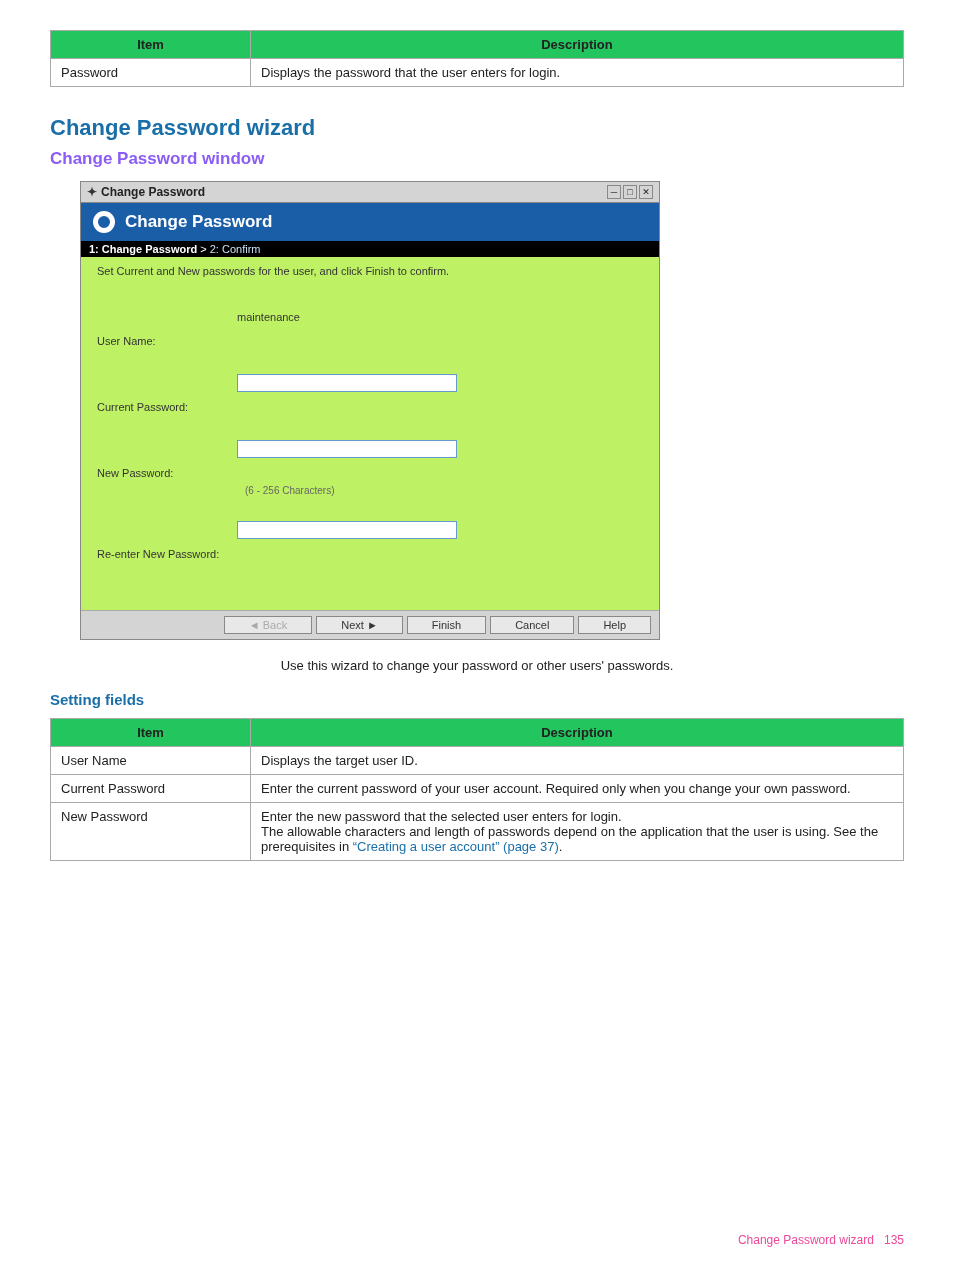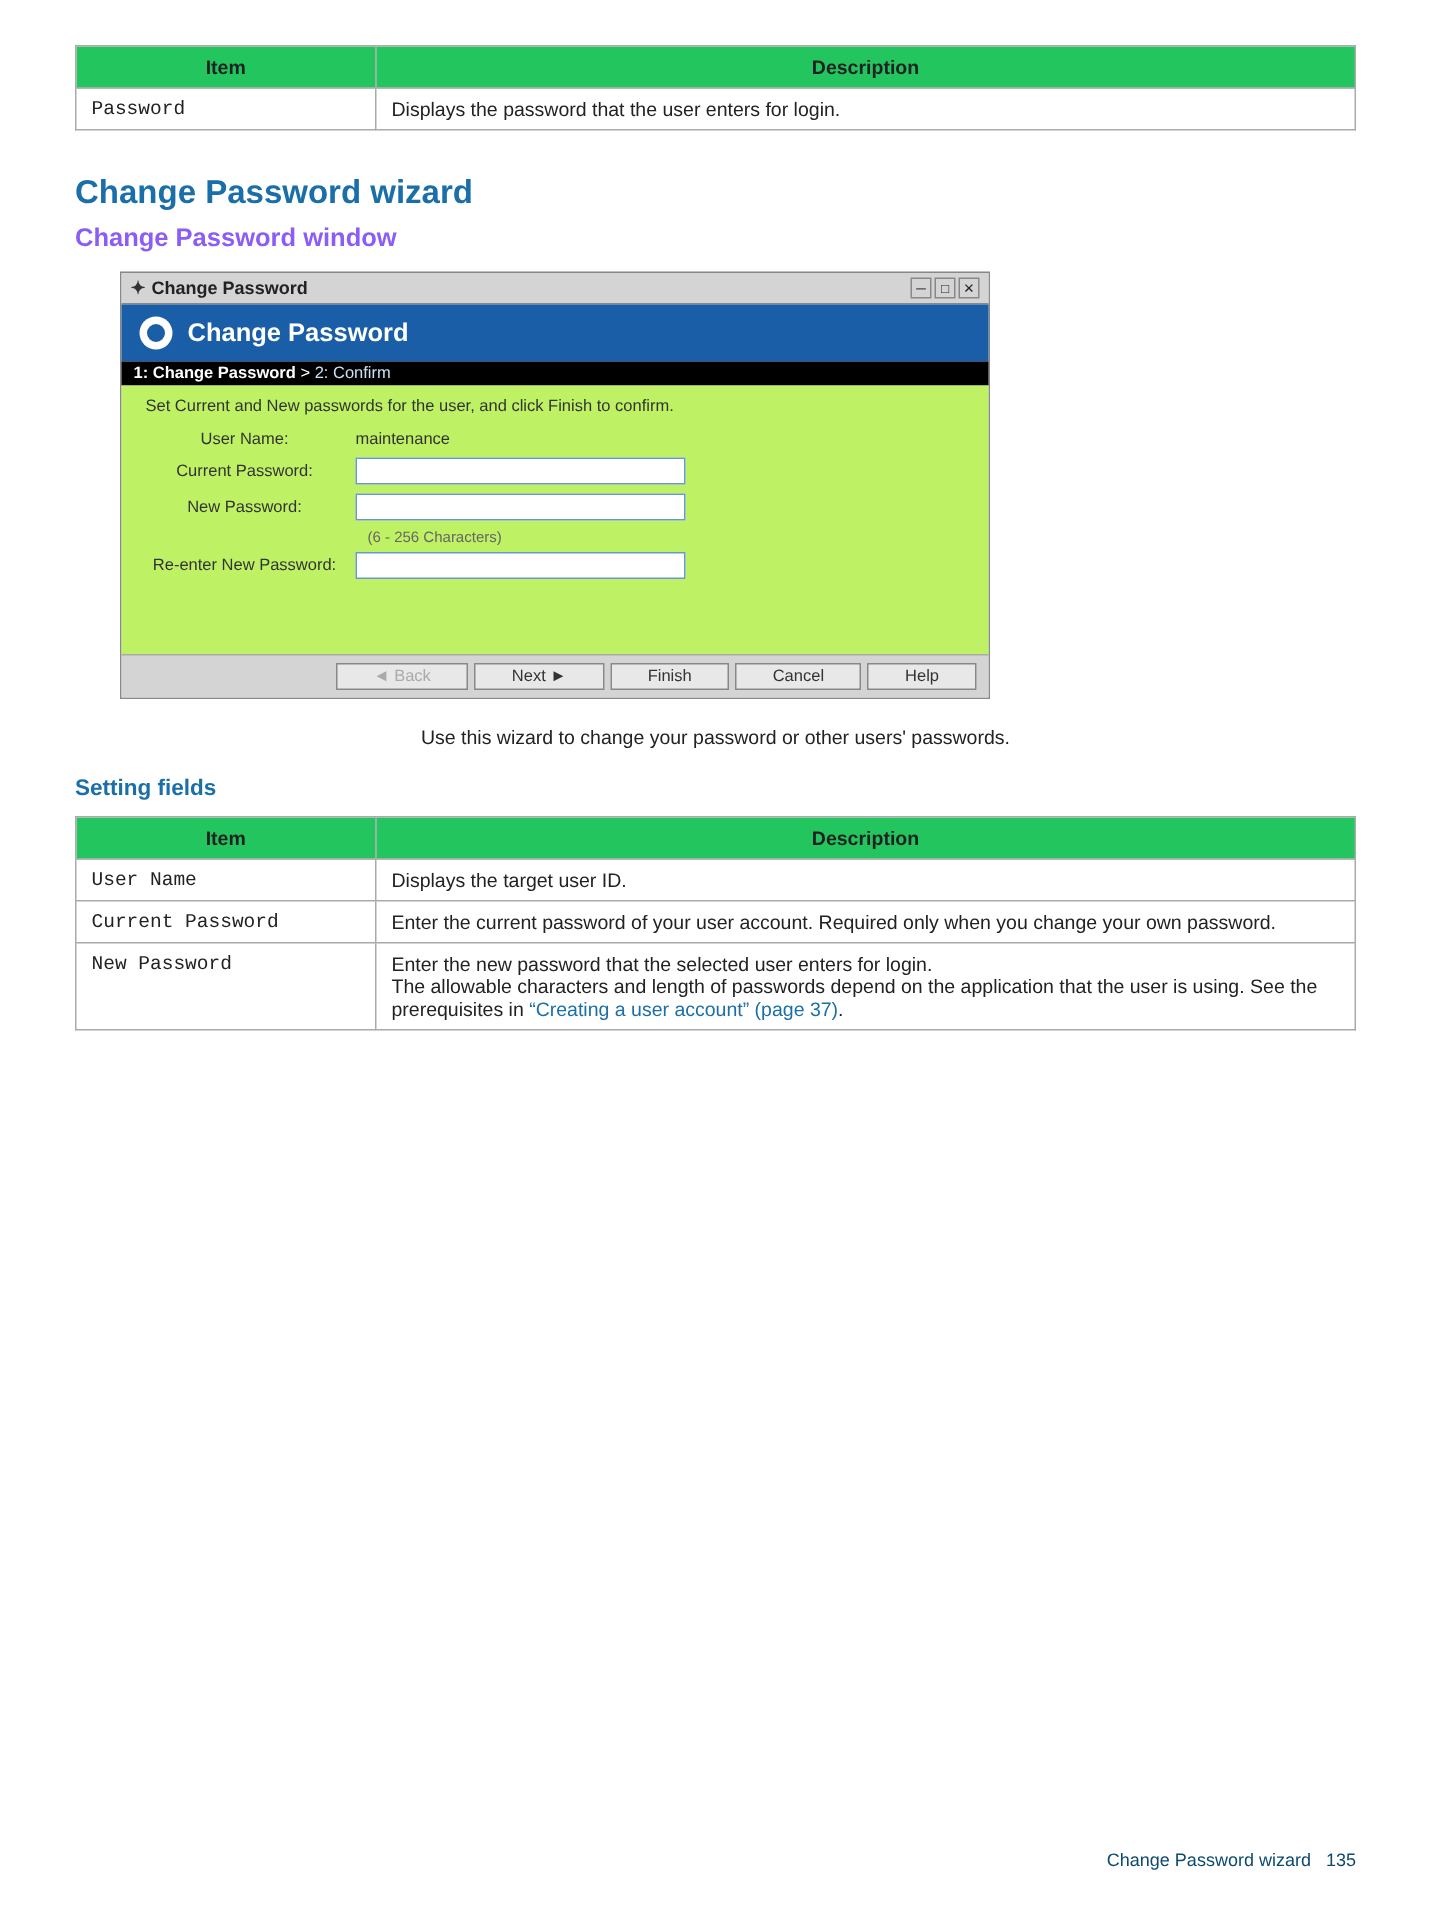--- a/index.html
+++ b/index.html
@@ -26,21 +26,20 @@
       vertical-align: top;
       font-size: 13px;
     }
     .doc-table th {
       background: #22c55e;
       font-weight: bold;
       font-size: 13px;
     }
     .doc-table td:first-child {
       width: 200px;
-      font-family: Liberation Mono, monospace;
     }
 
     
     .section-title {
       color: #1a6fa8;
       font-size: 22px;
       font-weight: bold;
       margin-bottom: 8px;
       margin-top: 4px;
     }
@@ -155,22 +154,23 @@
     }
     .dialog-field-row {
       display: flex;
       align-items: center;
       margin-bottom: 6px;
     }
     .dialog-field-label {
       width: 140px;
       font-size: 11px;
       color: #333;
-      text-align: center;
+      text-align: left;
       padding-right: 8px;
+      margin-top: 48px;
     }
     .dialog-field-value {
       font-size: 11px;
       color: #333;
     }
     .dialog-field-input {
       width: 220px;
       height: 18px;
       border: 1px solid #6699cc;
       background: #fff;
@@ -219,21 +219,21 @@
       color: #1a6fa8;
       text-decoration: none;
     }
 
     
     .page-footer {
       position: absolute;
       bottom: 24px;
       right: 50px;
       font-size: 12px;
-      color: #0c4a6e;
+      color: #ec4899;
     }
   </style>
 </head>
 <body>
 
 <table class="doc-table">
   <thead>
     <tr>
       <th>Item</th>
       <th>Description</th>

